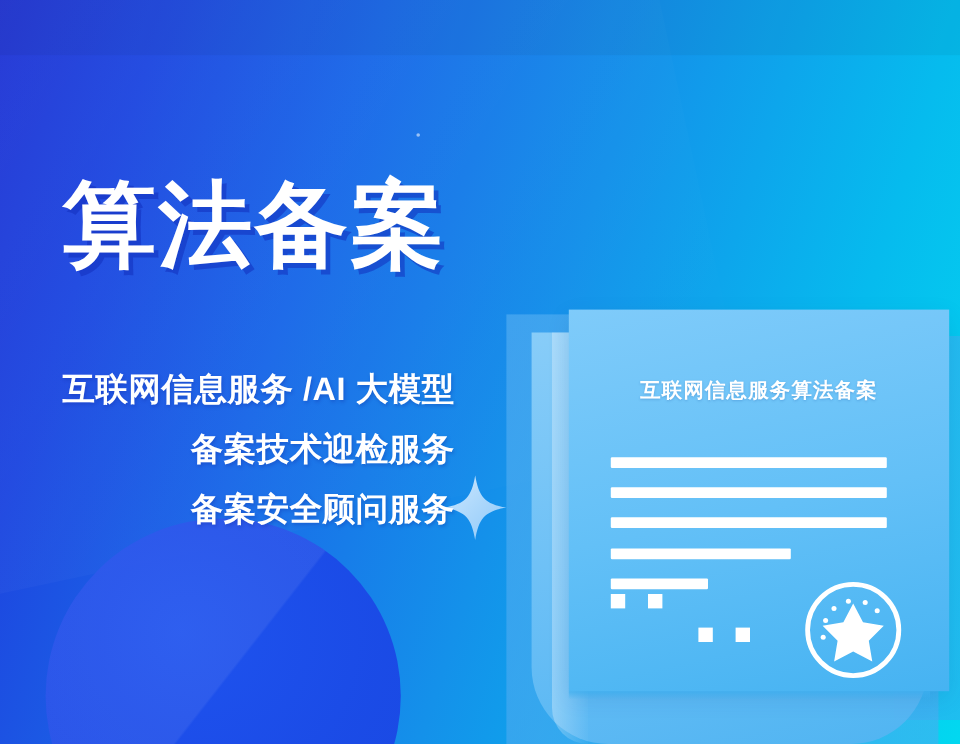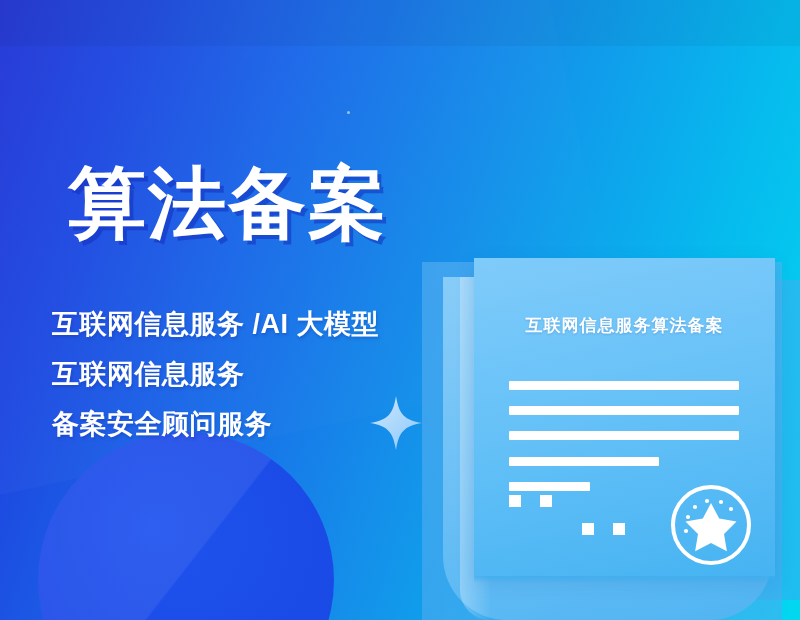--- a/index.html
+++ b/index.html
@@ -68,21 +68,21 @@
   }
 
   
   .headline-block {
     position: absolute;
     left: 52px;
     top: 148px;
     z-index: 6;
   }
   .headline {
-    margin: 16px;
+    margin: 0;
     font-size: 78px;
     line-height: 1.0;
     font-weight: bold;
     letter-spacing: 2px;
     color: #ffffff;
     text-shadow: 4px 4px 0 rgba(18, 48, 190, 0.55);
     white-space: nowrap;
   }
 
   .subtitle-list {
@@ -95,20 +95,21 @@
     list-style: none;
   }
   .subtitle-line {
     font-size: 27px;
     line-height: 50px;
     font-weight: bold;
     color: #ffffff;
     letter-spacing: 0.5px;
     text-shadow: 1px 2px 3px rgba(14, 40, 160, 0.32);
     white-space: nowrap;
+    text-align: right;
   }
 
   
   .sparkle {
     position: absolute;
     left: 370px;
     top: 396px;
     width: 52px;
     height: 54px;
     z-index: 5;
@@ -153,20 +154,21 @@
     background: linear-gradient(180deg, #3fb0f0 0%, #35a9ef 100%);
     opacity: 0.55;
   }
 
   .doc-card {
     position: absolute;
     left: 59px;  top: 8px;
     width: 301px; height: 318px;
     background: linear-gradient(168deg, #7fcbfa 0%, #63c0f7 52%, #46b3f2 100%);
     box-shadow: 0 6px 18px rgba(10, 60, 140, 0.13);
+    padding-left: 16px;
   }
   .doc-title {
     position: absolute;
     left: 0; right: 0;
     top: 56px;
     text-align: center;
     font-size: 17px;
     font-weight: bold;
     color: #ffffff;
     letter-spacing: 1px;
@@ -280,17 +282,17 @@
     </div>
     <div class="doc-card-bottom-edge"></div>
   </div>
 
   <div class="headline-block">
     <h1 class="headline">算法备案</h1>
   </div>
 
   <ul class="subtitle-list">
     <li class="subtitle-line">互联网信息服务 /AI 大模型</li>
-    <li class="subtitle-line">互联网信息服务</li>
+    <li class="subtitle-line">备案技术迎检服务</li>
     <li class="subtitle-line">备案安全顾问服务</li>
   </ul>
 
 </div>
 
 </body></html>

